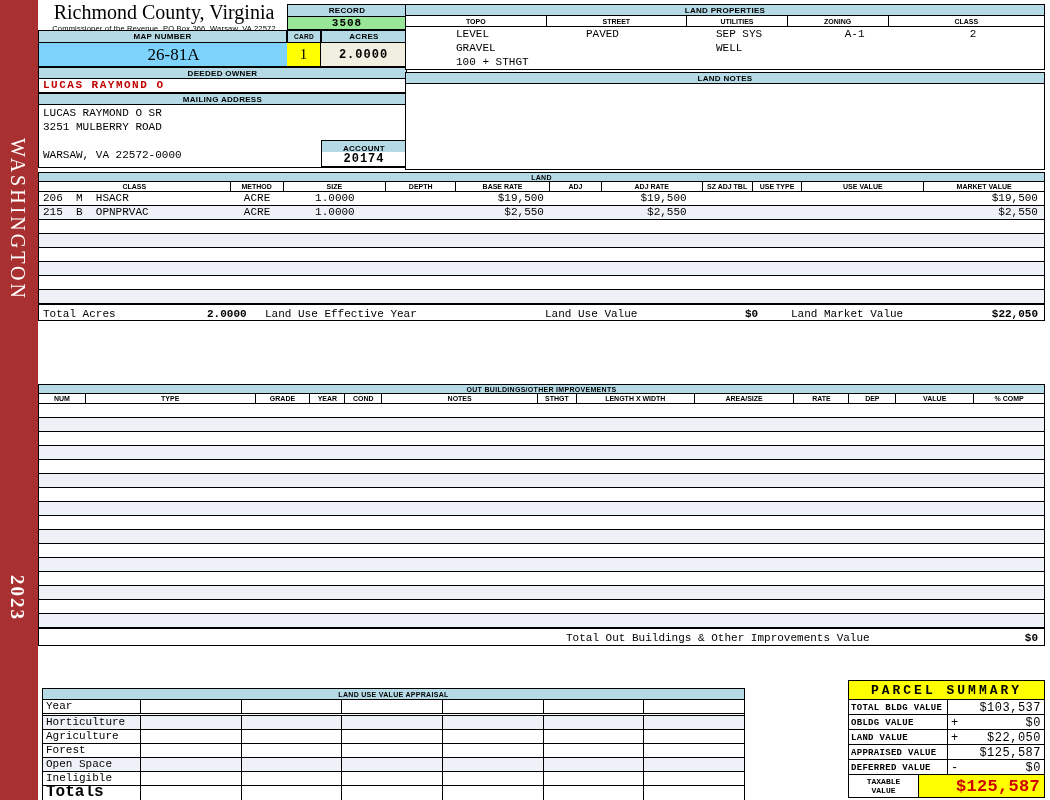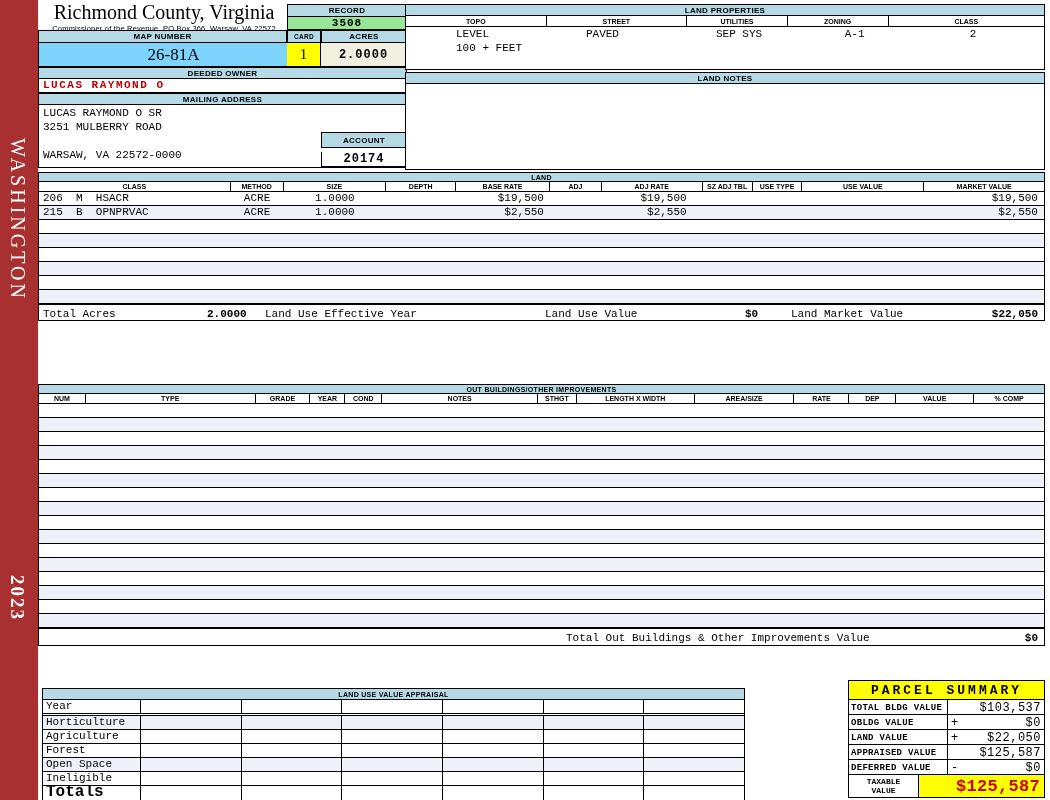--- a/index.html
+++ b/index.html
@@ -50,21 +50,21 @@
                display:flex; align-items:center; justify-content:center; letter-spacing:1px; }
 
   #deeded-hdr { left:38px; top:67px; width:369px; height:12px; }
   #owner-val { left:38px; top:79px; width:369px; height:14px; background:#fff; border:1px solid #000;
                border-top:none; font:bold 11px "Liberation Mono",monospace; color:#C00000;
                padding-left:4px; letter-spacing:1.5px; line-height:13px; }
   #mailing-hdr { left:38px; top:93px; width:369px; height:12px; }
   #address-box { left:38px; top:105px; width:369px; height:63px; background:#fff; border:1px solid #000;
                  border-top:none; padding:1px 0 0 4px; }
   .addr-line { font:11px "Liberation Mono",monospace; height:14px; line-height:14px; white-space:pre; }
-  #account-hdr { left:321px; top:132px; width:86px; height:16px; }
+  #account-hdr { left:321px; top:140px; width:86px; height:16px; }
   #account-val { left:321px; top:152px; width:86px; height:15px; background:#fff; border:1px solid #000;
                  border-top:none; font:bold 12px "Liberation Mono",monospace; display:flex;
                  align-items:center; justify-content:center; letter-spacing:1px; }
 
   
   #lp-hdr { left:405px; top:4px; width:640px; height:12px; }
   #lp-cols { left:405px; top:16px; width:640px; height:11px; }
   #lp-values { left:405px; top:27px; width:640px; height:43px; background:#fff;
                border:1px solid #000; border-top:none; overflow:hidden; }
   .lprow { height:14px; display:flex;margin-left:48px; }
@@ -161,21 +161,28 @@
   </div>
 <div id="lp-values" class="abs">
     <div class="lprow">
       <div class="lpcell" style="width: 141px; text-align: left;">LEVEL</div>
       <div class="lpcell" style="width: 141px; text-align: left;">PAVED</div>
       <div class="lpcell" style="width: 101px; text-align: left;">SEP SYS</div>
       <div class="lpcell" style="width: 101px; text-align: center;">A-1</div>
       <div class="lpcell" style="width: 156px; text-align: center;">2</div>
     </div>
     <div class="lprow">
-      <div class="lpcell" style="width: 141px; text-align: left;">100 + FEET</div>
+      <div class="lpcell" style="width: 141px; text-align: left;">GRAVEL</div>
+      <div class="lpcell" style="width: 141px; text-align: left;"></div>
+      <div class="lpcell" style="width: 101px; text-align: left;">WELL</div>
+      <div class="lpcell" style="width: 101px; text-align: center;"></div>
+      <div class="lpcell" style="width: 156px; text-align: center;"></div>
+    </div>
+    <div class="lprow">
+      <div class="lpcell" style="width: 141px; text-align: left;">100 + STHGT</div>
       <div class="lpcell" style="width: 141px; text-align: left;"></div>
       <div class="lpcell" style="width: 101px; text-align: left;"></div>
       <div class="lpcell" style="width: 101px; text-align: center;"></div>
       <div class="lpcell" style="width: 156px; text-align: center;"></div>
     </div>
   </div>
 
 <div id="ln-hdr" class="abs hdr">LAND NOTES</div>
 <div id="ln-box" class="abs"></div>
 

